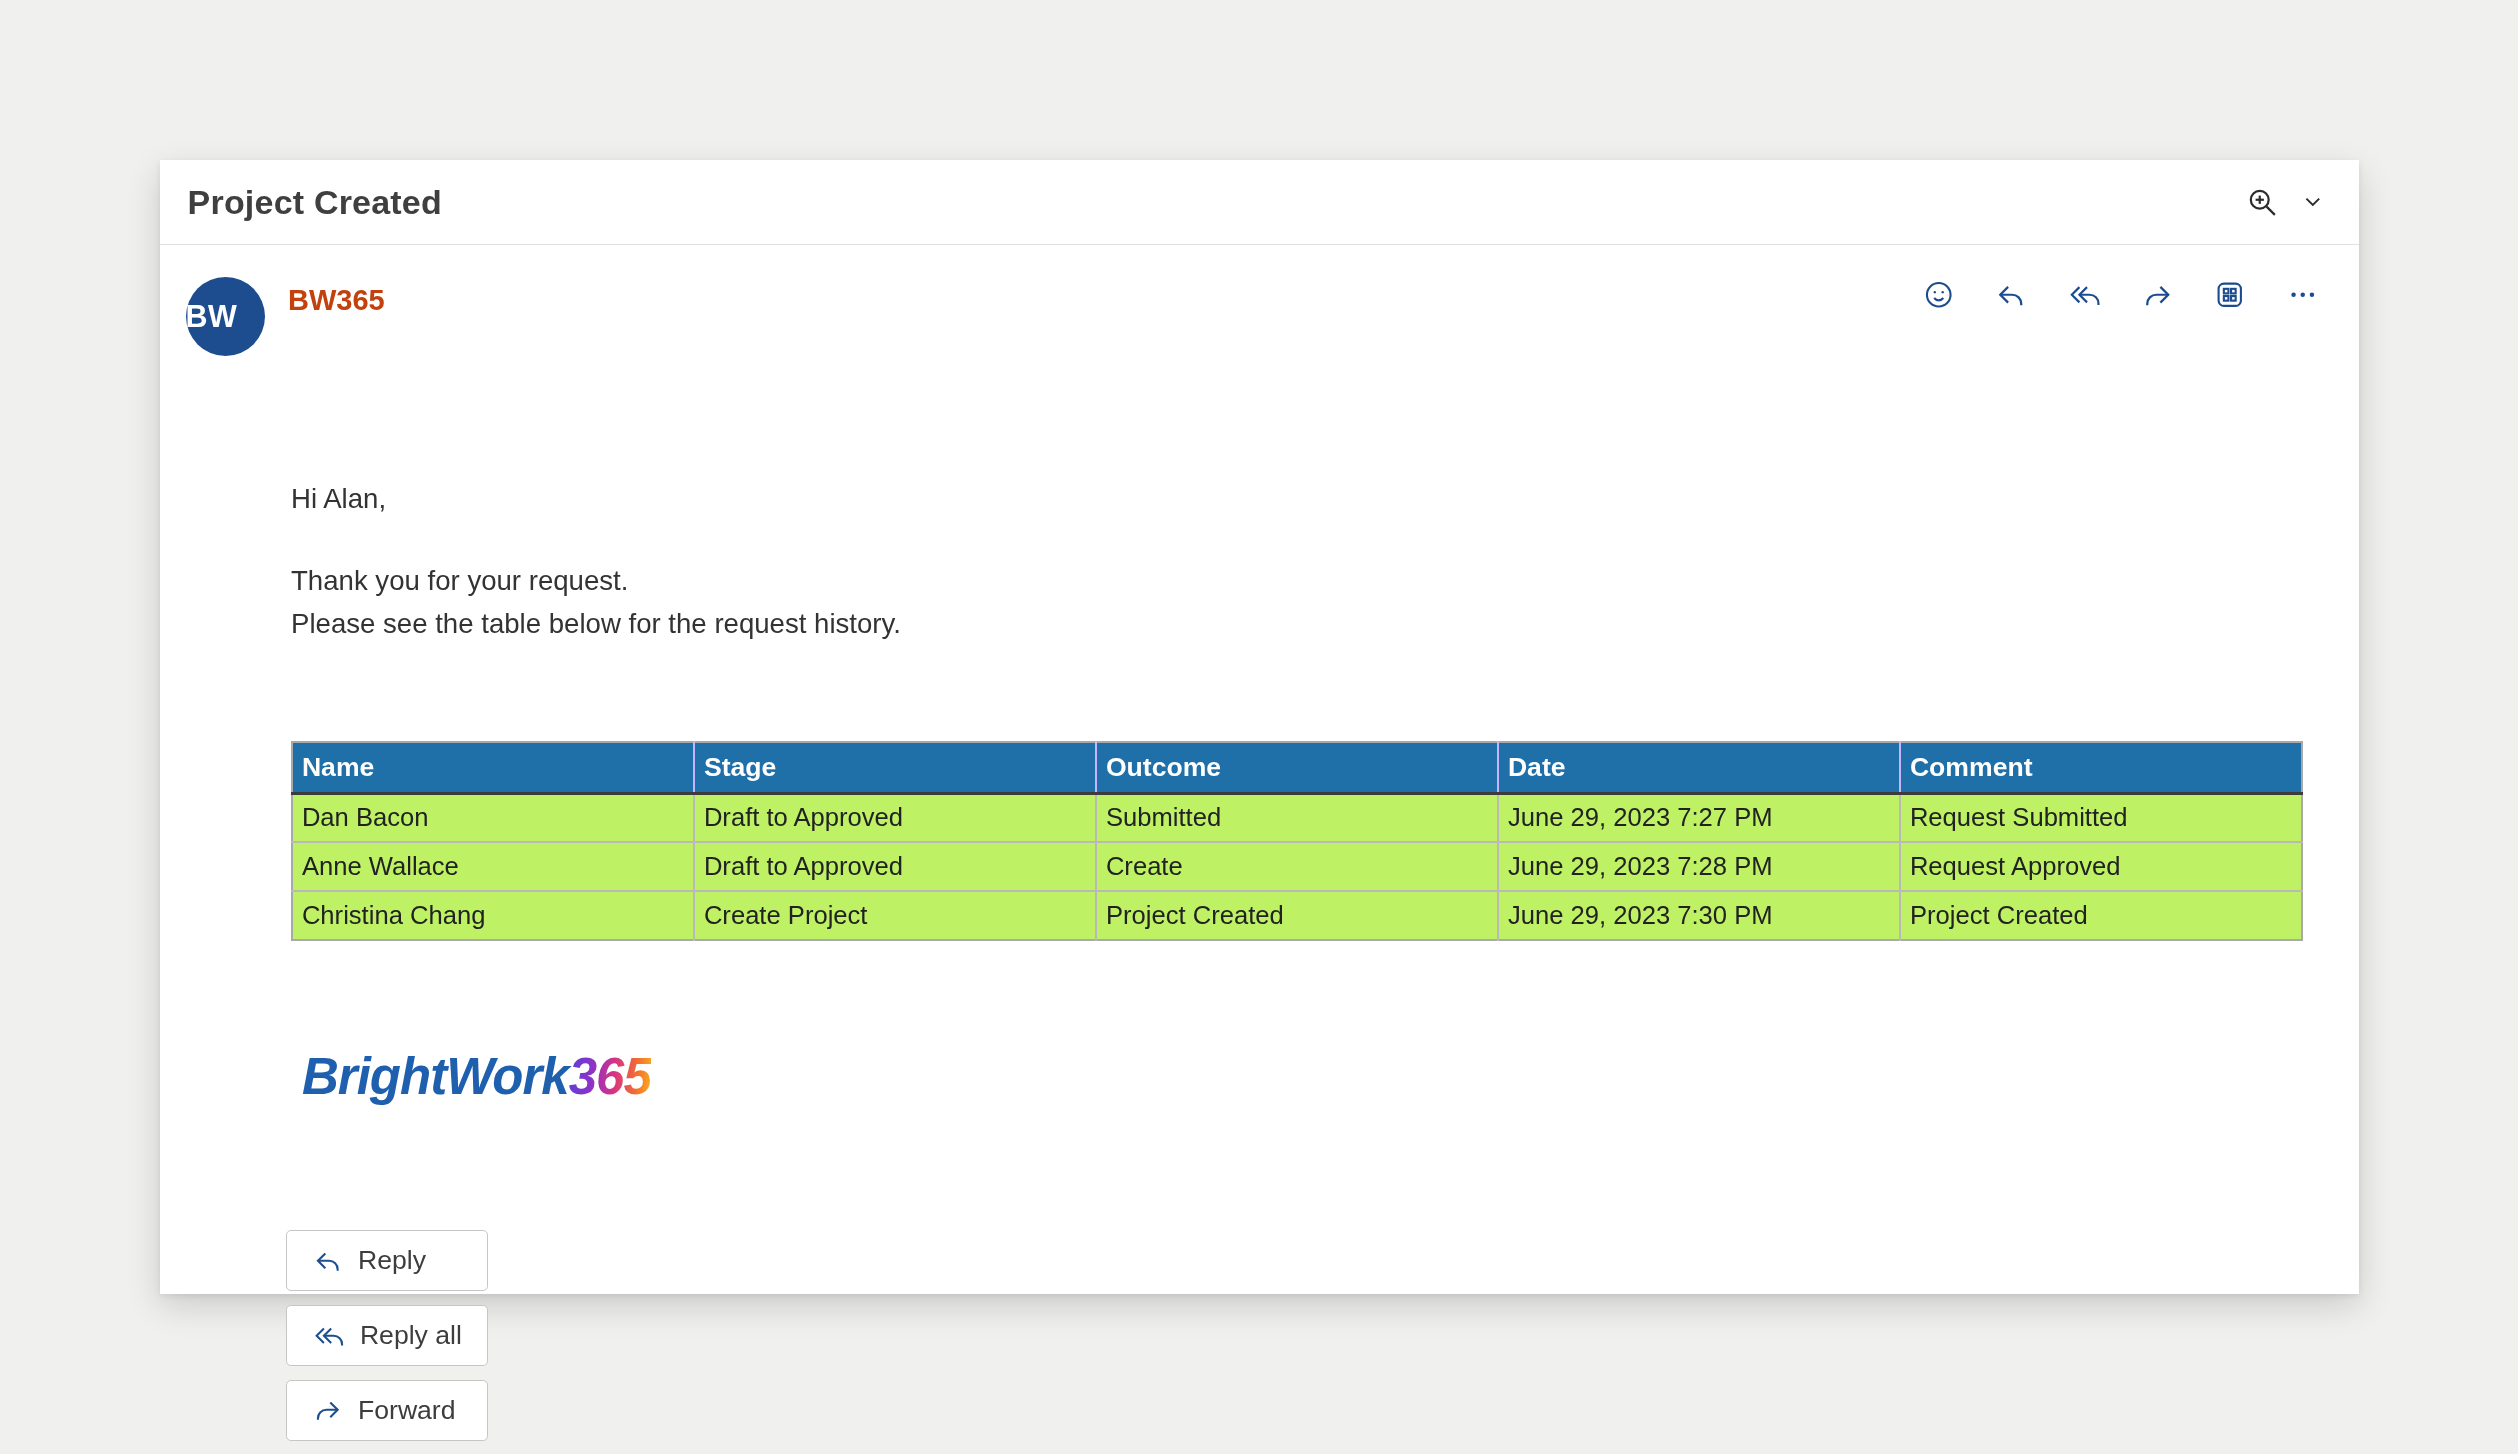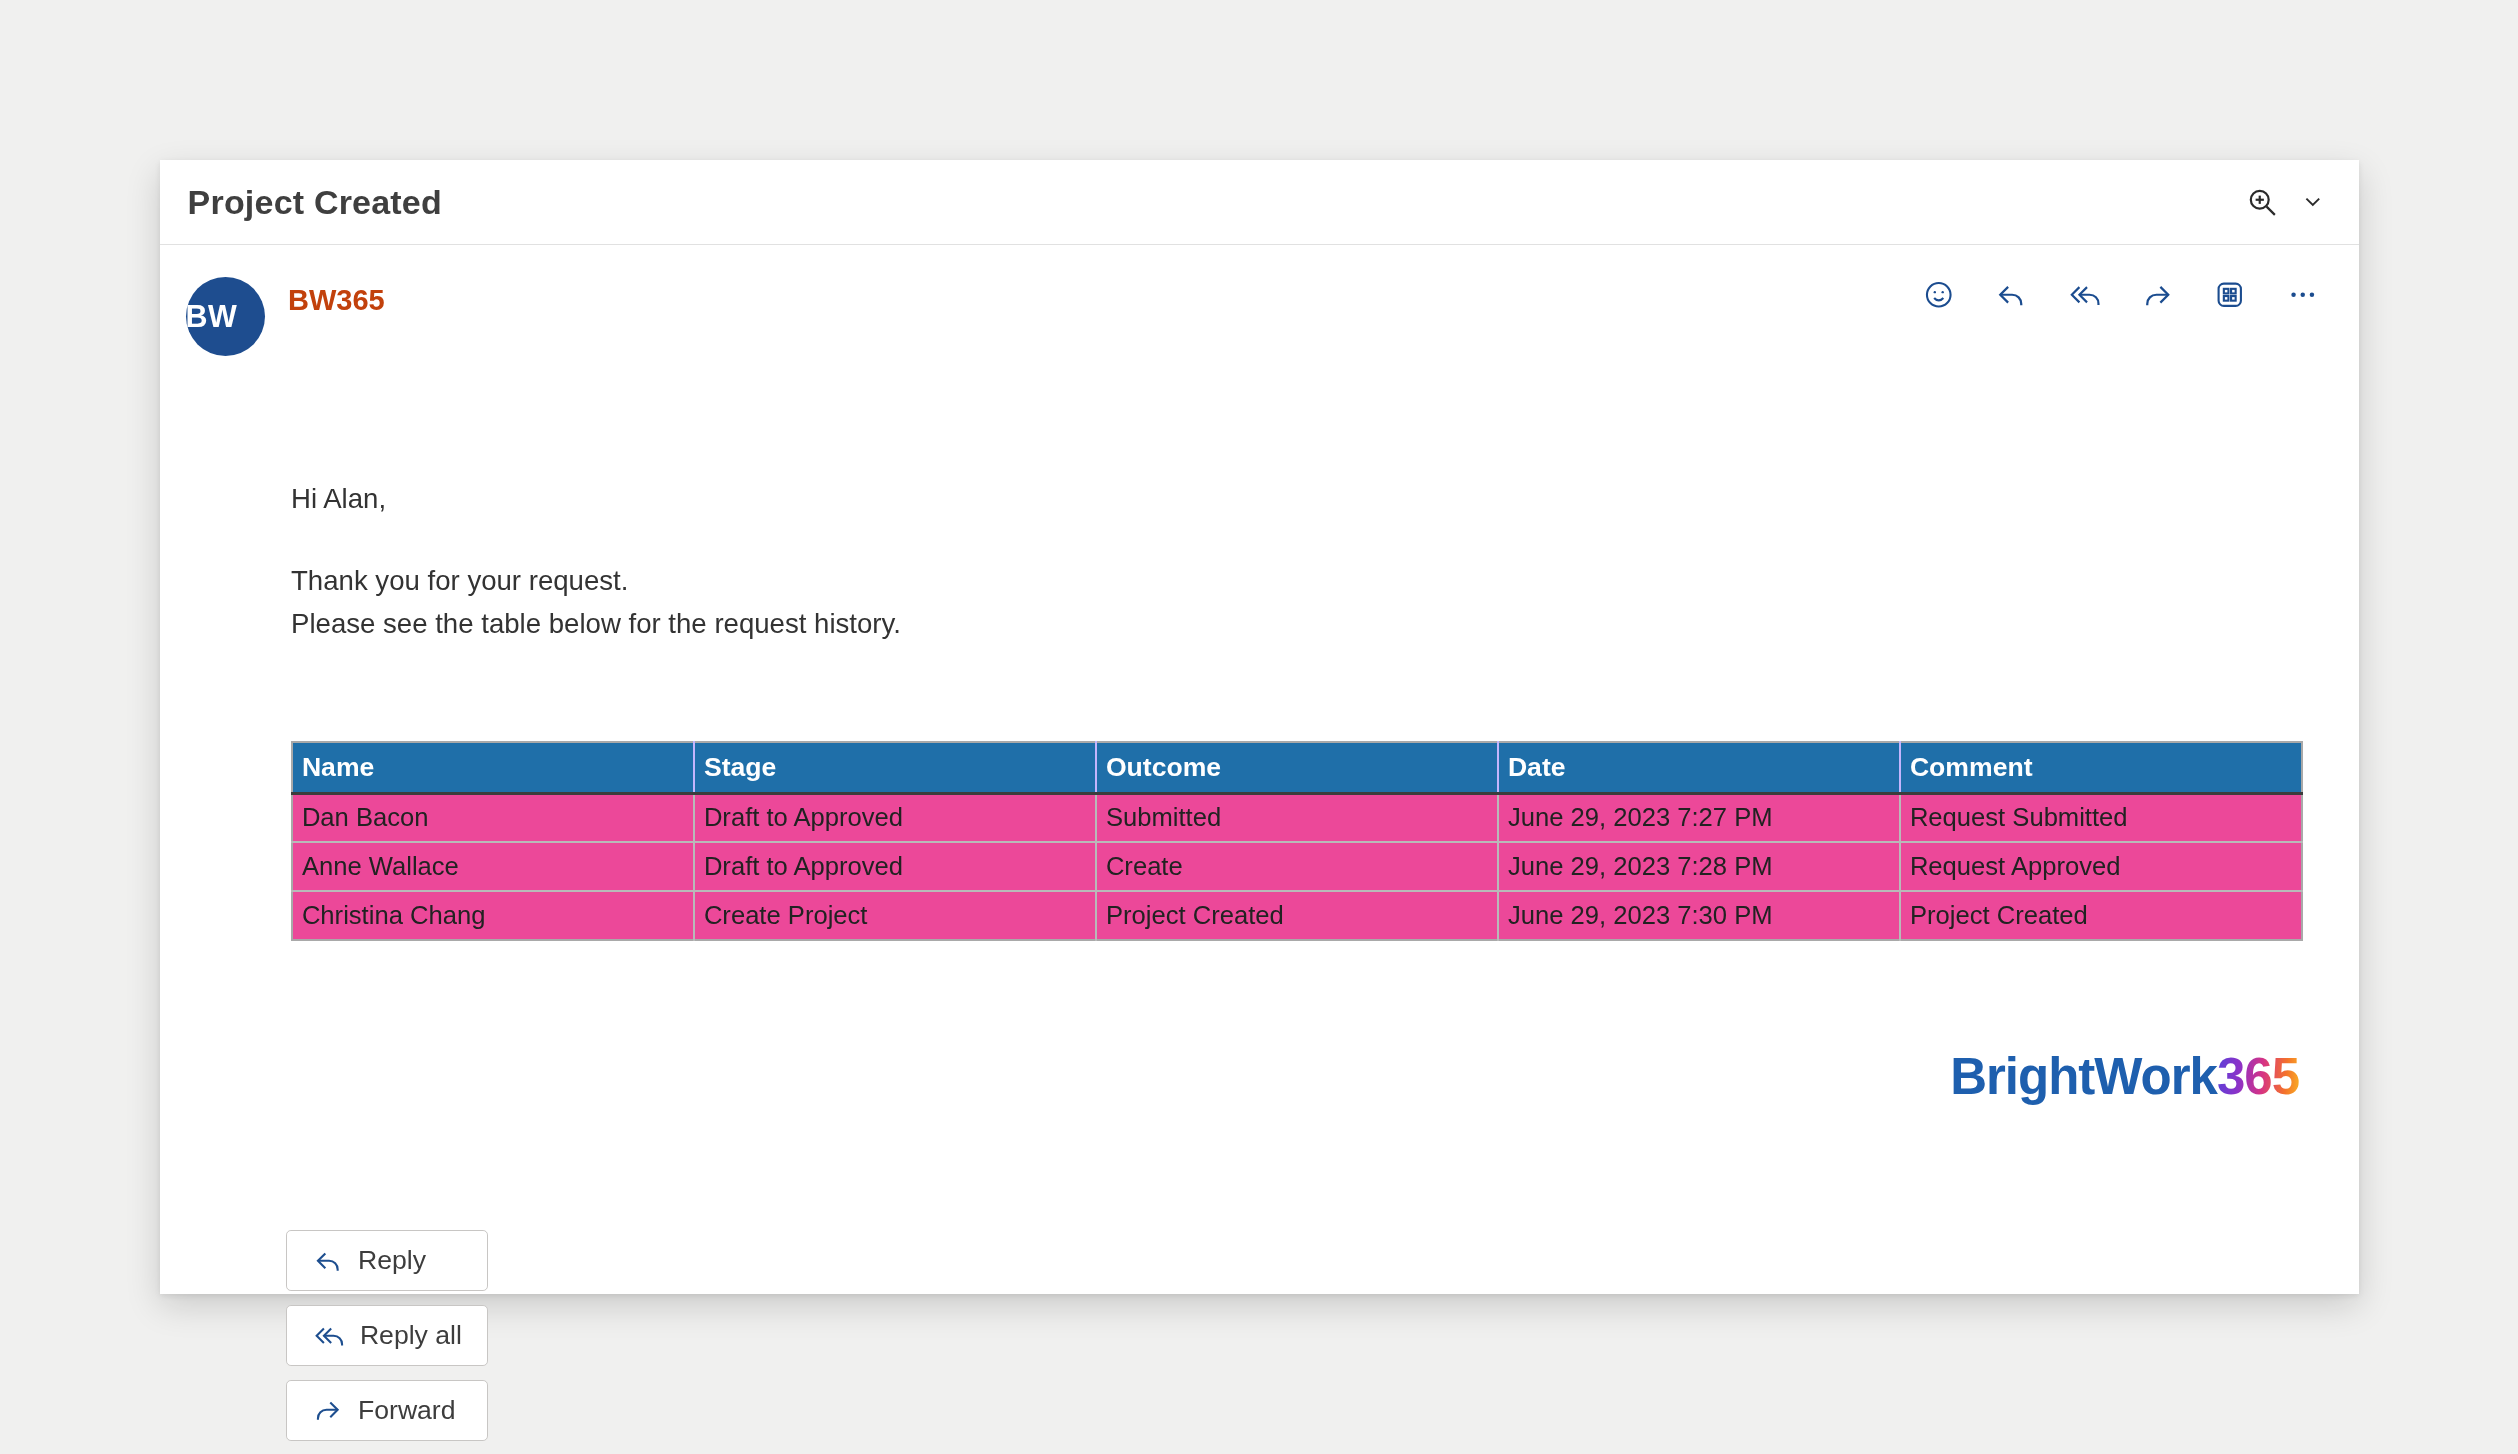--- a/index.html
+++ b/index.html
@@ -98,40 +98,41 @@
     font-weight: bold;
     text-align: left;
     height: 51px;
     padding: 0 0 0 8.9px;
     border-left: 2px solid #c4b5fd;
     border-bottom: 3.9px solid #3c3c3c;
     width: 20%;
   }
   .history-table th:first-child { border-left: none; }
   .history-table td {
-    background: #ec4899;
+    background: #bef264;
     color: #222222;
     font-size: 25.6px;
     height: 49px;
     padding: 0 0 0 8.9px;
     border-left: 2px solid #b9b9b9;
     border-bottom: 2px solid #b9b9b9;
   }
   .history-table td:first-child { border-left: none; }
   .history-table tr:last-child td { border-bottom: none; }
   
   .logo {
     position: absolute;
-    left: 127px; top: 887px;
+    left: 142px; top: 887px;
     width: 2012px;
-    text-align: right;
+    text-align: left;
     font-weight: bold;
     font-size: 51px;
     letter-spacing: -1px;
     user-select: none;
+    font-style: italic;
   }
   .logo .brand { color: #1e5fae; }
   .logo .suffix {
     background: linear-gradient(95deg, #5a41d8 0%, #8c32c8 28%, #d63384 55%, #f4722b 82%, #f9b123 100%);
     -webkit-background-clip: text;
     background-clip: text;
     color: transparent;
   }
   
   .actions {

